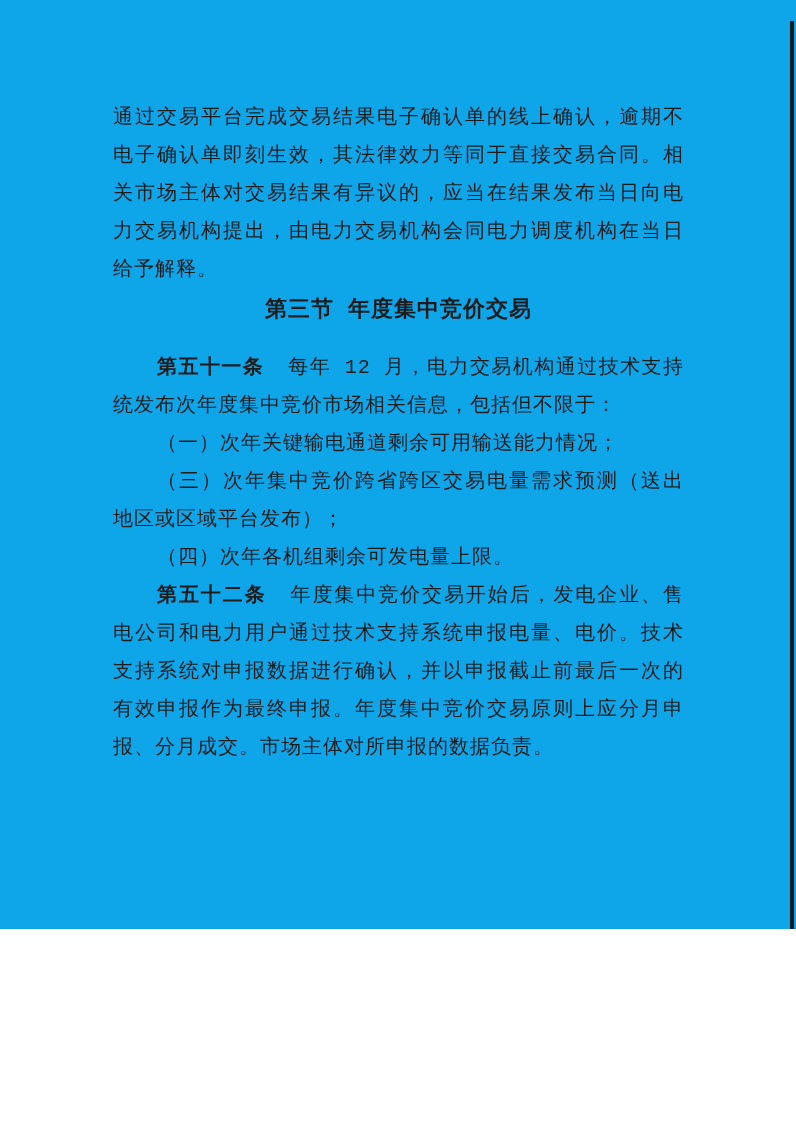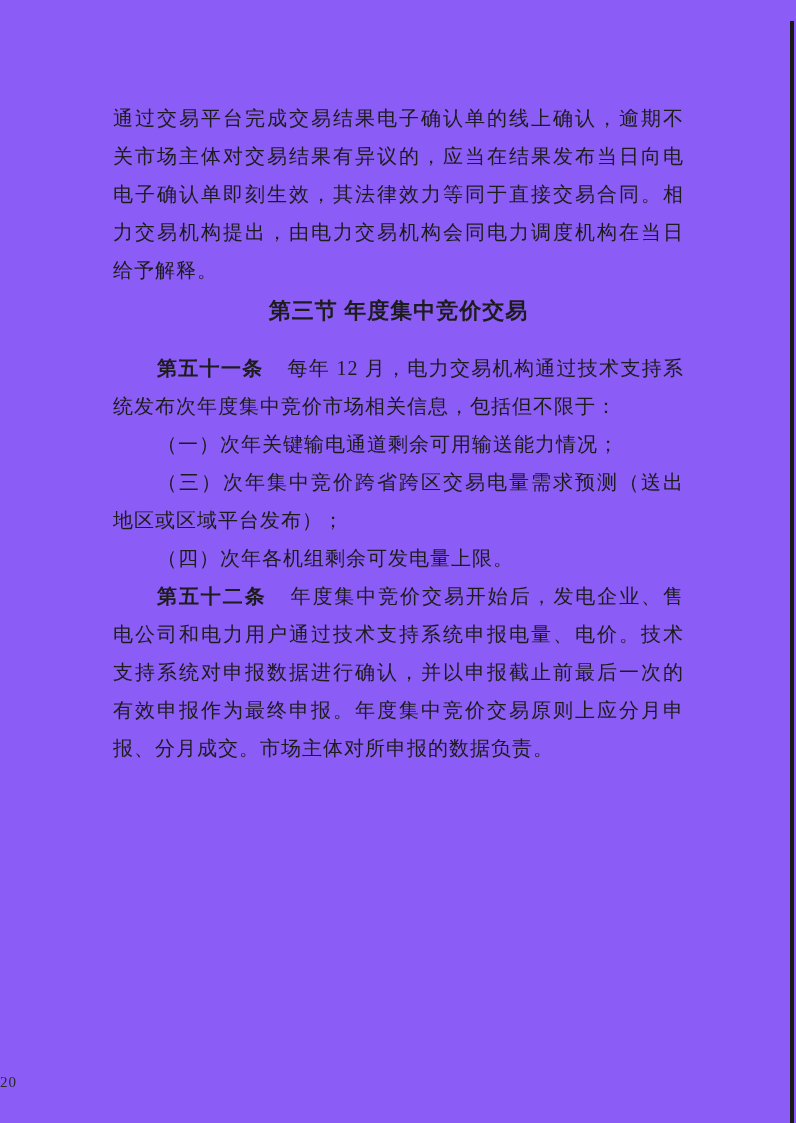--- a/index.html
+++ b/index.html
@@ -3,25 +3,25 @@
 <meta charset="utf-8">
 <style>
   html, body {
     margin: 0;
     padding: 0;
     background: #ffffff;
   }
   .page {
     position: relative;
     width: 796px;
-    height: 1123px;
-    background: #8b5cf6;
+    height: 929px;
+    background: #0ea5e9;
     overflow: hidden;
     color: #1c1c1c;
-    font-family: Liberation Serif, serif;
+    font-family: Liberation Mono, monospace;
   }
   .content {
     position: absolute;
     left: 113px;
     top: 99px;
     width: 571px;
   }
   .line {
     height: 38px;
     line-height: 38px;
@@ -71,22 +71,22 @@
 </style>
 </head>
 <body>
 
 <div class="page">
 
   <div class="content">
 
     <div>
       <div class="line j">通过交易平台完成交易结果电子确认单的线上确认，逾期不</div>
+      <div class="line j">电子确认单即刻生效，其法律效力等同于直接交易合同。相</div>
       <div class="line j">关市场主体对交易结果有异议的，应当在结果发布当日向电</div>
-      <div class="line j">电子确认单即刻生效，其法律效力等同于直接交易合同。相</div>
       <div class="line j">力交易机构提出，由电力交易机构会同电力调度机构在当日</div>
       <div class="line">给予解释。</div>
     </div>
 
     <div class="heading">第三节 年度集中竞价交易</div>
 
     <div class="after-heading">
       <div class="line j indent">
         <span class="b term">第五十一条</span><span>每年 12 月，电力交易机构通过技术支持系</span>
       </div>

